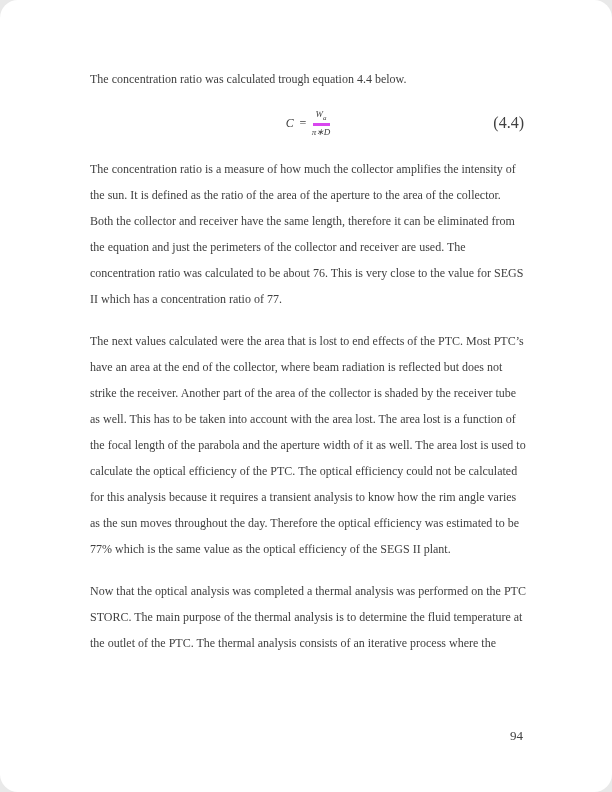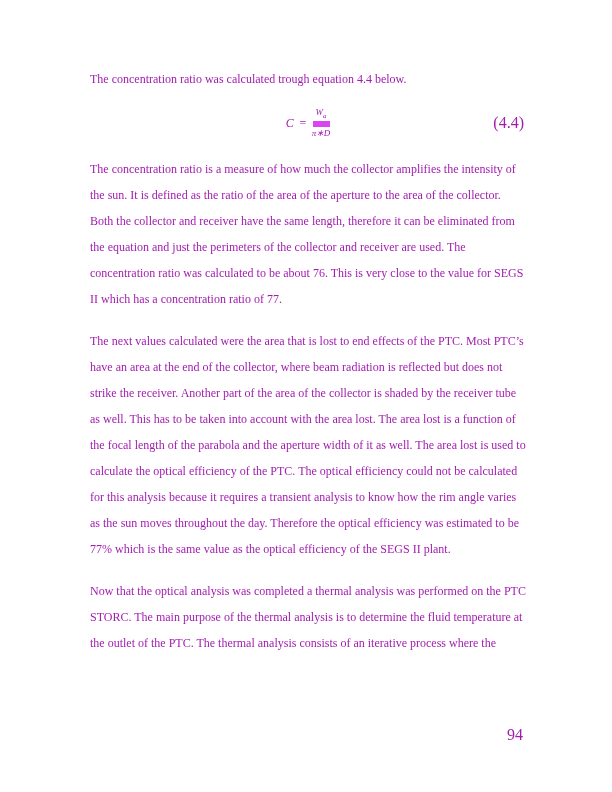--- a/index.html
+++ b/index.html
@@ -4,22 +4,23 @@
 <style>
   * { margin: 0; padding: 0; box-sizing: border-box; }
   html, body { background: #e9e9e9; }
   .page {
     position: relative;
     width: 612px;
     height: 792px;
     margin: 0 auto;
     background: #ffffff;
     font-family: "Liberation Serif", serif;
-    color: #a21caf;
+    color: #404040;
     overflow: hidden;
+    border-radius: 18px;
   }
   .content {
     position: absolute;
     left: 90px;
     top: 66px;
     width: 436px;
   }
   .body-par {
     font-size: 12px;
     line-height: 26px;
@@ -45,42 +46,42 @@
     font-size: 12px;
   }
   .frac {
     display: inline-flex;
     flex-direction: column;
     align-items: center;
     font-size: 9px;
     line-height: 1.15;
   }
   .frac .num {
-    border-bottom: 6px solid #d946ef;
+    border-bottom: 3px solid #d946ef;
     padding: 0 3px 1px 3px;
   }
   .frac .num sub {
     font-size: 7px;
   }
   .frac .den {
     padding-top: 1px;
   }
   .eq-label {
     position: absolute;
     right: 2px;
     top: 50%;
     transform: translateY(-50%);
     font-size: 16px;
     font-style: normal;
   }
   .page-number {
     position: absolute;
     right: 89px;
     bottom: 48px;
-    font-size: 16px;
+    font-size: 13px;
   }
 </style>
 </head>
 <body>
 
 <div class="page">
   <div class="content">
 
     <p class="body-par intro-par">The concentration ratio was calculated trough equation 4.4 below.</p>
 

